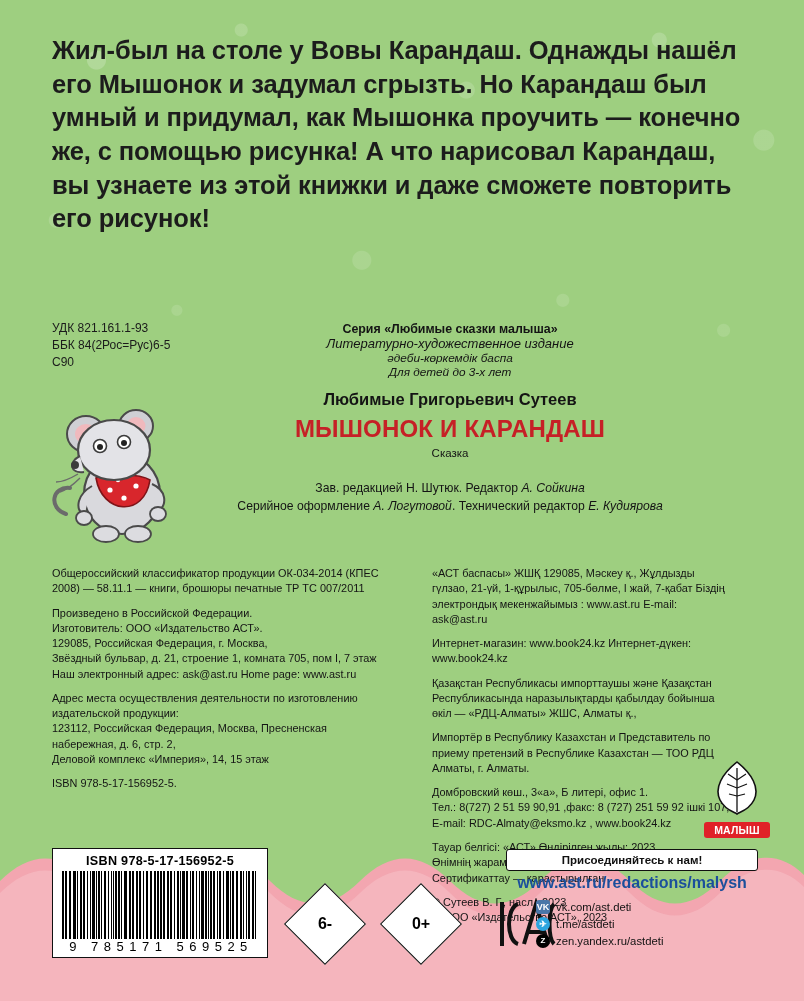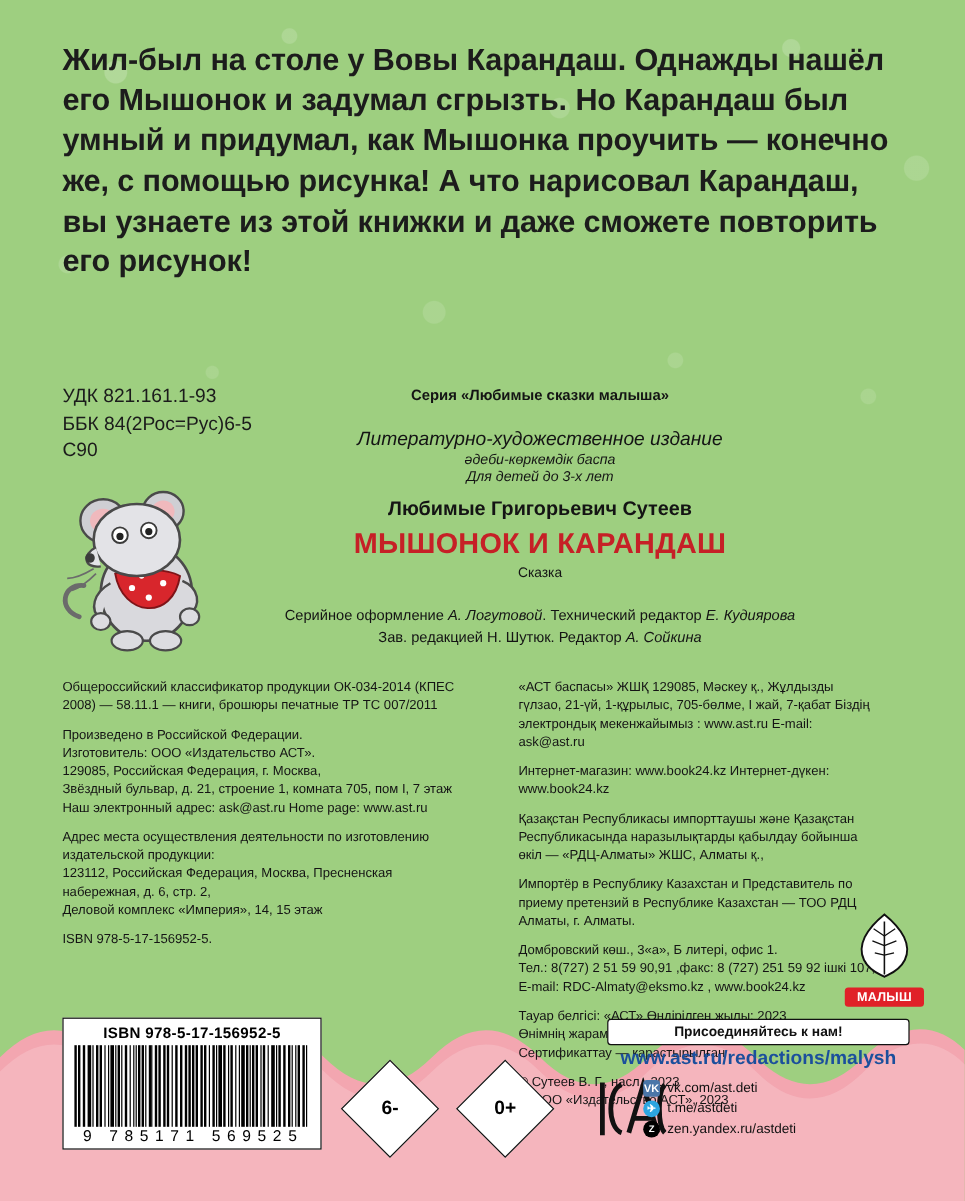--- a/index.html
+++ b/index.html
@@ -31,29 +31,29 @@
   .wave-band { position:absolute; left:0; right:0; bottom:0; height:160px; }
   
   .story {
     position:absolute; left:52px; top:34px; width:706px;
     font-size:25.5px; line-height:1.32; color:#1c1c1c; font-weight:700;
     letter-spacing:-0.1px;
   }
   
   .codes {
     position:absolute; left:52px; top:320px; width:230px;
-    font-size:16px; line-height:1.42; color:#1b1b1b;
+    font-size:12px; line-height:1.42; color:#1b1b1b;
   }
   
   .series {
     position:absolute; left:150px; top:322px; width:600px;
     text-align:center; color:#141414;
   }
   .series .s1 { font-size:12.4px; font-weight:700; }
-  .series .s2 { font-size:16px; font-style:italic;margin-top:22px; }
+  .series .s2 { font-size:13px; font-style:italic; }
   .series .s3 { font-size:11.8px; font-style:italic; }
   .series .s4 { font-size:11.8px; font-style:italic; }
   .author { margin-top:11px; font-size:16.5px; font-weight:700; }
   .title { margin-top:6px; font-size:24px; font-weight:700; color:#c62026; letter-spacing:.2px; }
   .genre { margin-top:4px; font-size:11.5px; }
   .drawings { margin-top:18px; font-size:12.6px; font-style:italic; }
   .editors { margin-top:20px; font-size:12.2px; line-height:1.5; }
   .editors i { font-style:italic; }
   
   .colL {
@@ -182,22 +182,22 @@
 
   <div class="series">
     <div class="s1">Серия «Любимые сказки малыша»</div>
     <div class="s2">Литературно-художественное издание</div>
     <div class="s3">әдеби-көркемдік баспа</div>
     <div class="s4">Для детей до 3-х лет</div>
     <div class="author">Любимые Григорьевич Сутеев</div>
     <div class="title">МЫШОНОК И КАРАНДАШ</div>
     <div class="genre">Сказка</div>
     <div class="editors">
+      <div><span>Зав. редакцией Н. Шутюк. Редактор </span><i>А. Сойкина</i></div>
       <div><span>Серийное оформление </span><i>А. Логутовой</i><span>. Технический редактор </span><i>Е. Кудиярова</i></div>
-      <div><span>Зав. редакцией Н. Шутюк. Редактор </span><i>А. Сойкина</i></div>
     </div>
   </div>
 
   <div class="colL">
     <p>Общероссийский классификатор продукции ОК-034-2014 (КПЕС 2008) — 58.11.1 — книги, брошюры печатные ТР ТС 007/2011</p>
     <p style="white-space:pre-line">Произведено в Российской Федерации.
 Изготовитель: ООО «Издательство АСТ».
 129085, Российская Федерация, г. Москва,
 Звёздный бульвар, д. 21, строение 1, комната 705, пом I, 7 этаж
 Наш электронный адрес: ask@ast.ru Home page: www.ast.ru</p>

